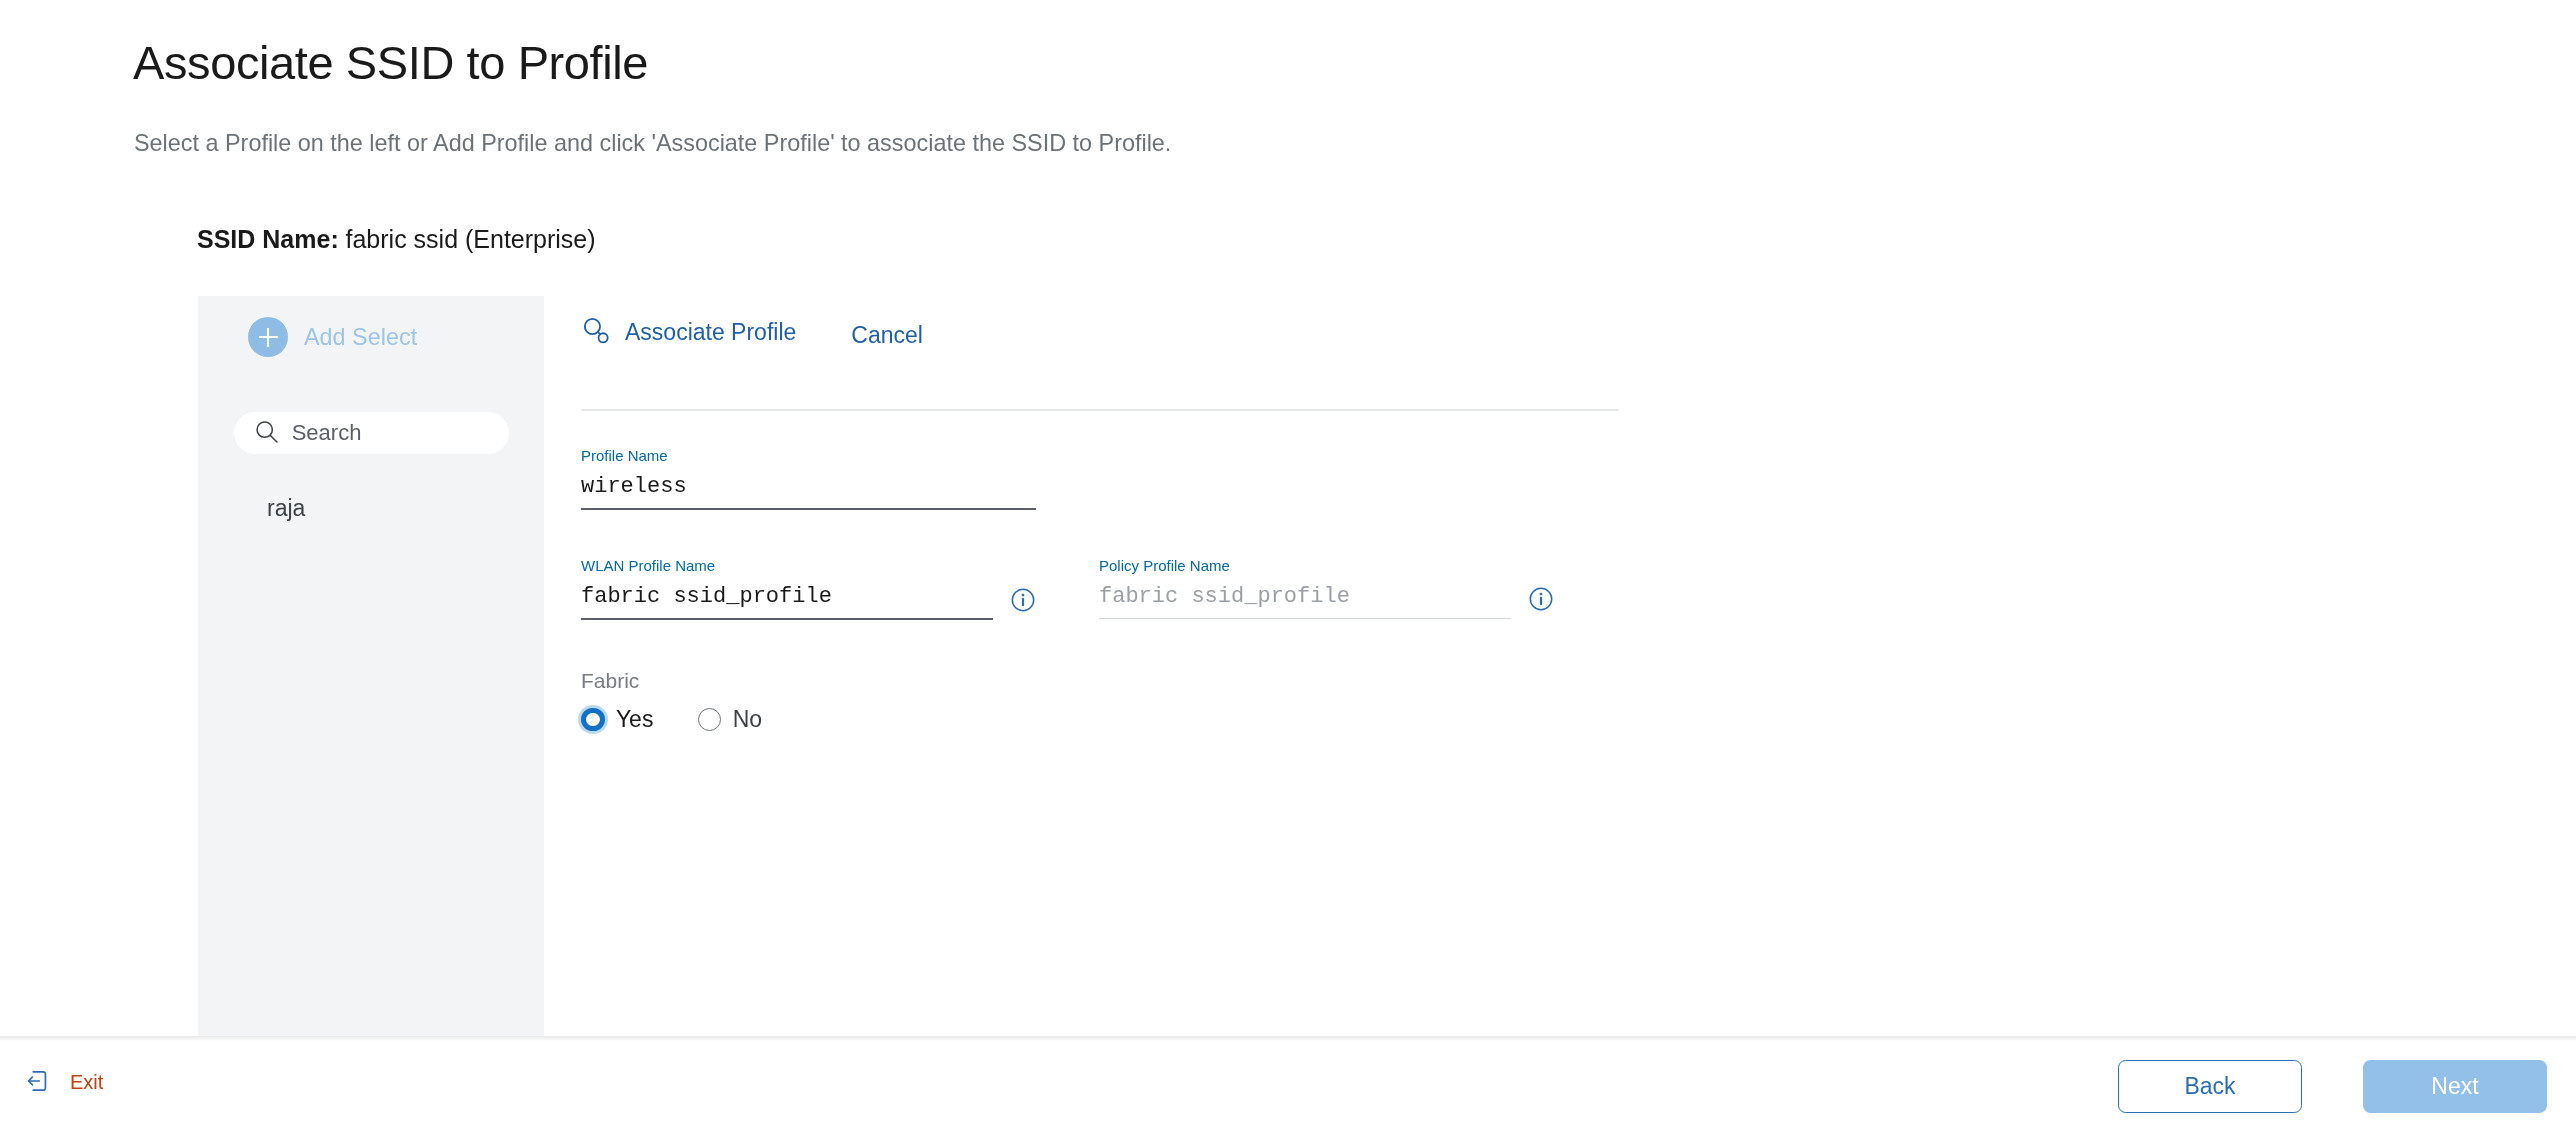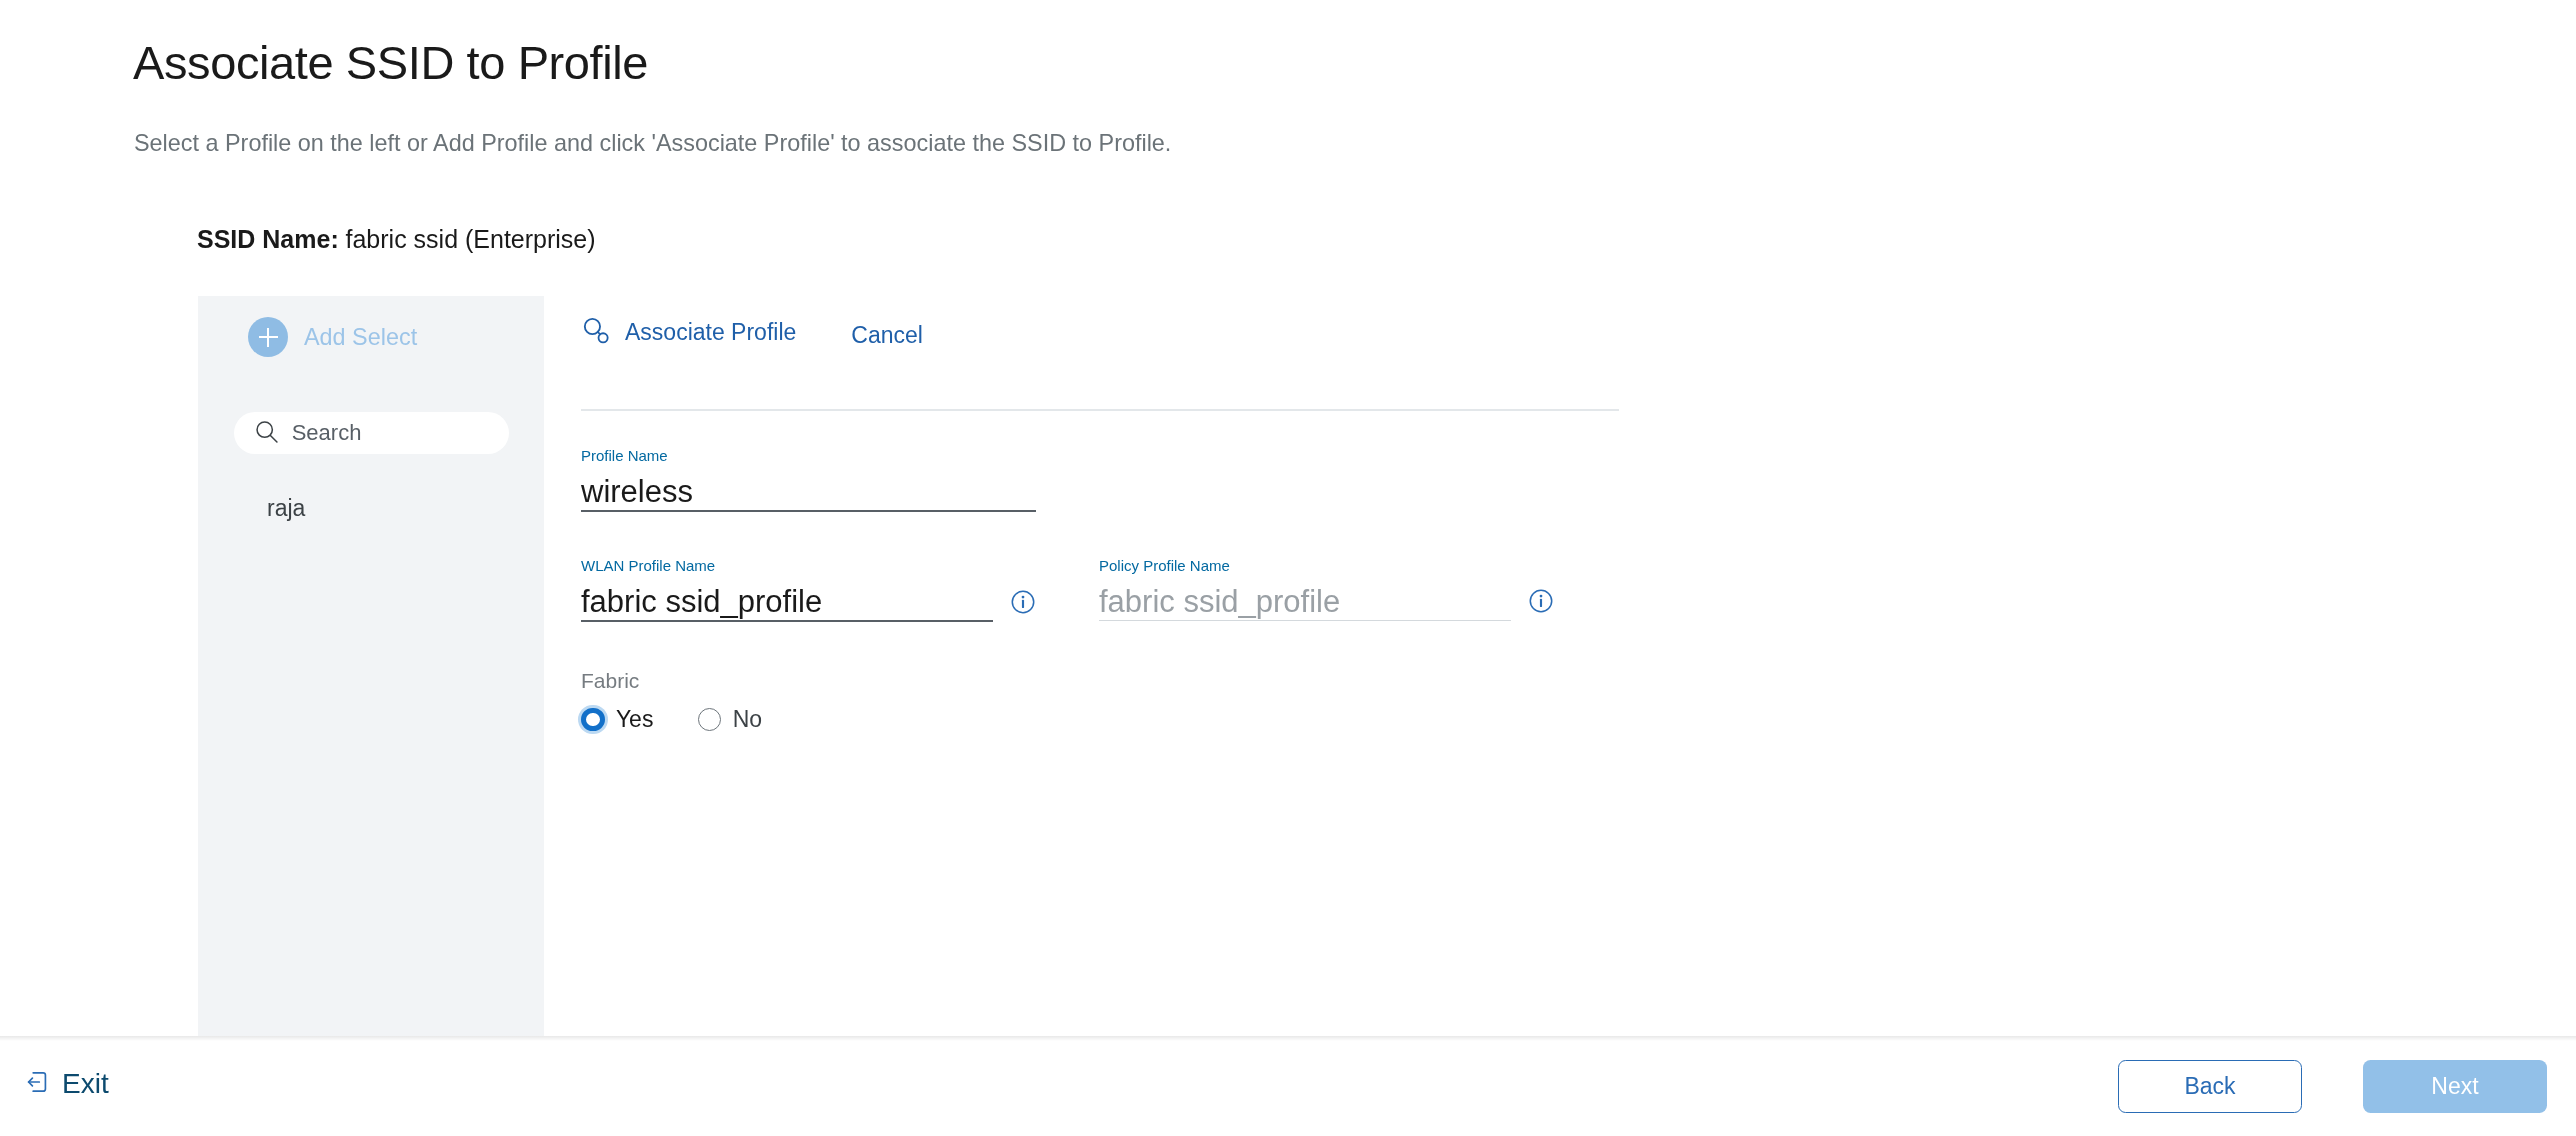--- a/index.html
+++ b/index.html
@@ -197,23 +197,25 @@
   .field {
     position: absolute;
   }
   .field-label {
     font-size: 15px;
     color: #0369a1;
     white-space: nowrap;
     margin-bottom: 9.8px;
   }
   .field-value {
-    font-size: 31px;
+    font-size: 22px;
     color: #1a1a1a;
     white-space: nowrap;
+    padding-bottom: 9px;
+    font-family: Liberation Mono, monospace;
   }
   .field-value.placeholder {
     color: #9aa0a5;
   }
   .field-underline {
     height: 2.3px;
     background: #585f66;
   }
   .field-underline.muted {
     height: 1.5px;
@@ -306,23 +308,23 @@
     top: 26.5px;
     display: flex;
     align-items: center;
     cursor: pointer;
   }
   .exit-icon {
     flex: none;
     display: block;
   }
   .exit-label {
-    margin-left: 12px;
-    font-size: 28px;
-    color: #0c4a6e;
+    margin-left: 20px;
+    font-size: 20px;
+    color: #c2410c;
     white-space: nowrap;
   }
   .footer-right {
     position: absolute;
     right: 29px;
     top: 19px;
     display: flex;
     align-items: center;
   }
   .btn-back {

